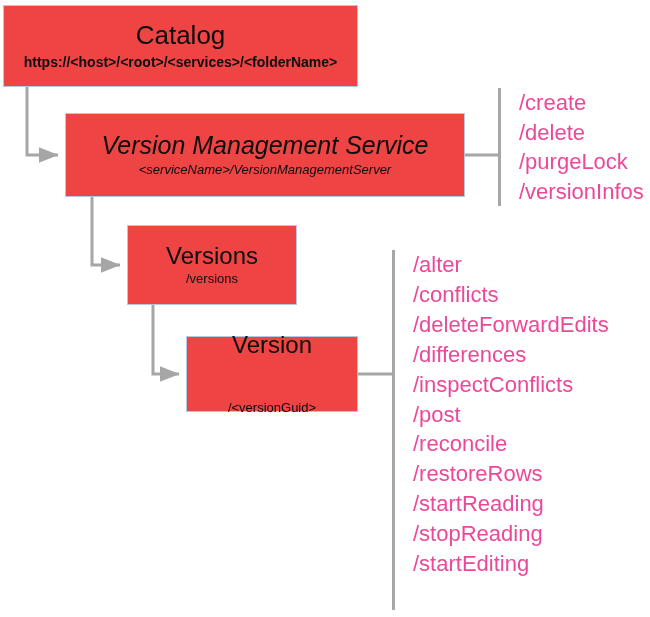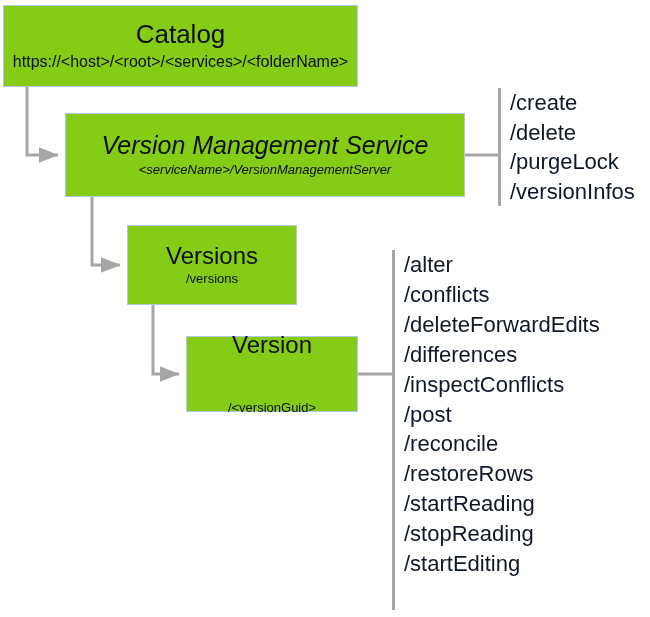--- a/index.html
+++ b/index.html
@@ -10,21 +10,21 @@
     overflow:hidden;
   }
   #stage{position:relative;width:650px;height:617px;}
 
   
   #wires{position:absolute;left:0;top:0;width:650px;height:617px;pointer-events:none;}
 
   
   .node{
     position:absolute;
-    background:#84cc16;
+    background:#ef4444;
     border:1px solid #b3c9dd;
     box-sizing:border-box;
     display:flex;
     flex-direction:column;
     align-items:center;
     justify-content:center;
     color:#0d0d0d;
     text-align:center;
   }
   .node .title{
@@ -35,40 +35,40 @@
   }
   .node .sub{
     font-size:13px;
     line-height:1.15;
     margin-top:4px;
     white-space:nowrap;
   }
 
   #node-catalog{left:3px;top:5px;width:355px;height:82px;}
   #node-catalog .title{font-size:26px;}
-  #node-catalog .sub{font-size:16px;margin-top:5px;}
+  #node-catalog .sub{font-size:14px;margin-top:5px;font-weight:bold;}
 
   #node-vms{left:65px;top:113px;width:400px;height:84px;font-style:italic;}
   #node-vms .title{font-size:25px;}
   #node-vms .sub{font-size:13px;}
 
   #node-versions{left:127px;top:225px;width:170px;height:80px;}
   #node-versions .title{font-size:24px;}
   #node-versions .sub{font-size:13px;}
 
   #node-version{left:186px;top:336px;width:172px;height:76px;gap:40px;}
   #node-version .title{font-size:24px;}
   #node-version .sub{font-size:13px;}
 
   
   .oplist{
     position:absolute;
     border-left:3px solid #a6a6a6;
-    padding-left:9px;
-    color:#0f172a;
+    padding-left:18px;
+    color:#ec4899;
     box-sizing:border-box;
   }
   .oplist .op{
     font-size:22px;
     line-height:29.6px;
     white-space:nowrap;
   }
   #ops-vms{left:498px;top:88px;height:118px;}
   #ops-vms .op{font-size:22px;line-height:29.5px;}
 

